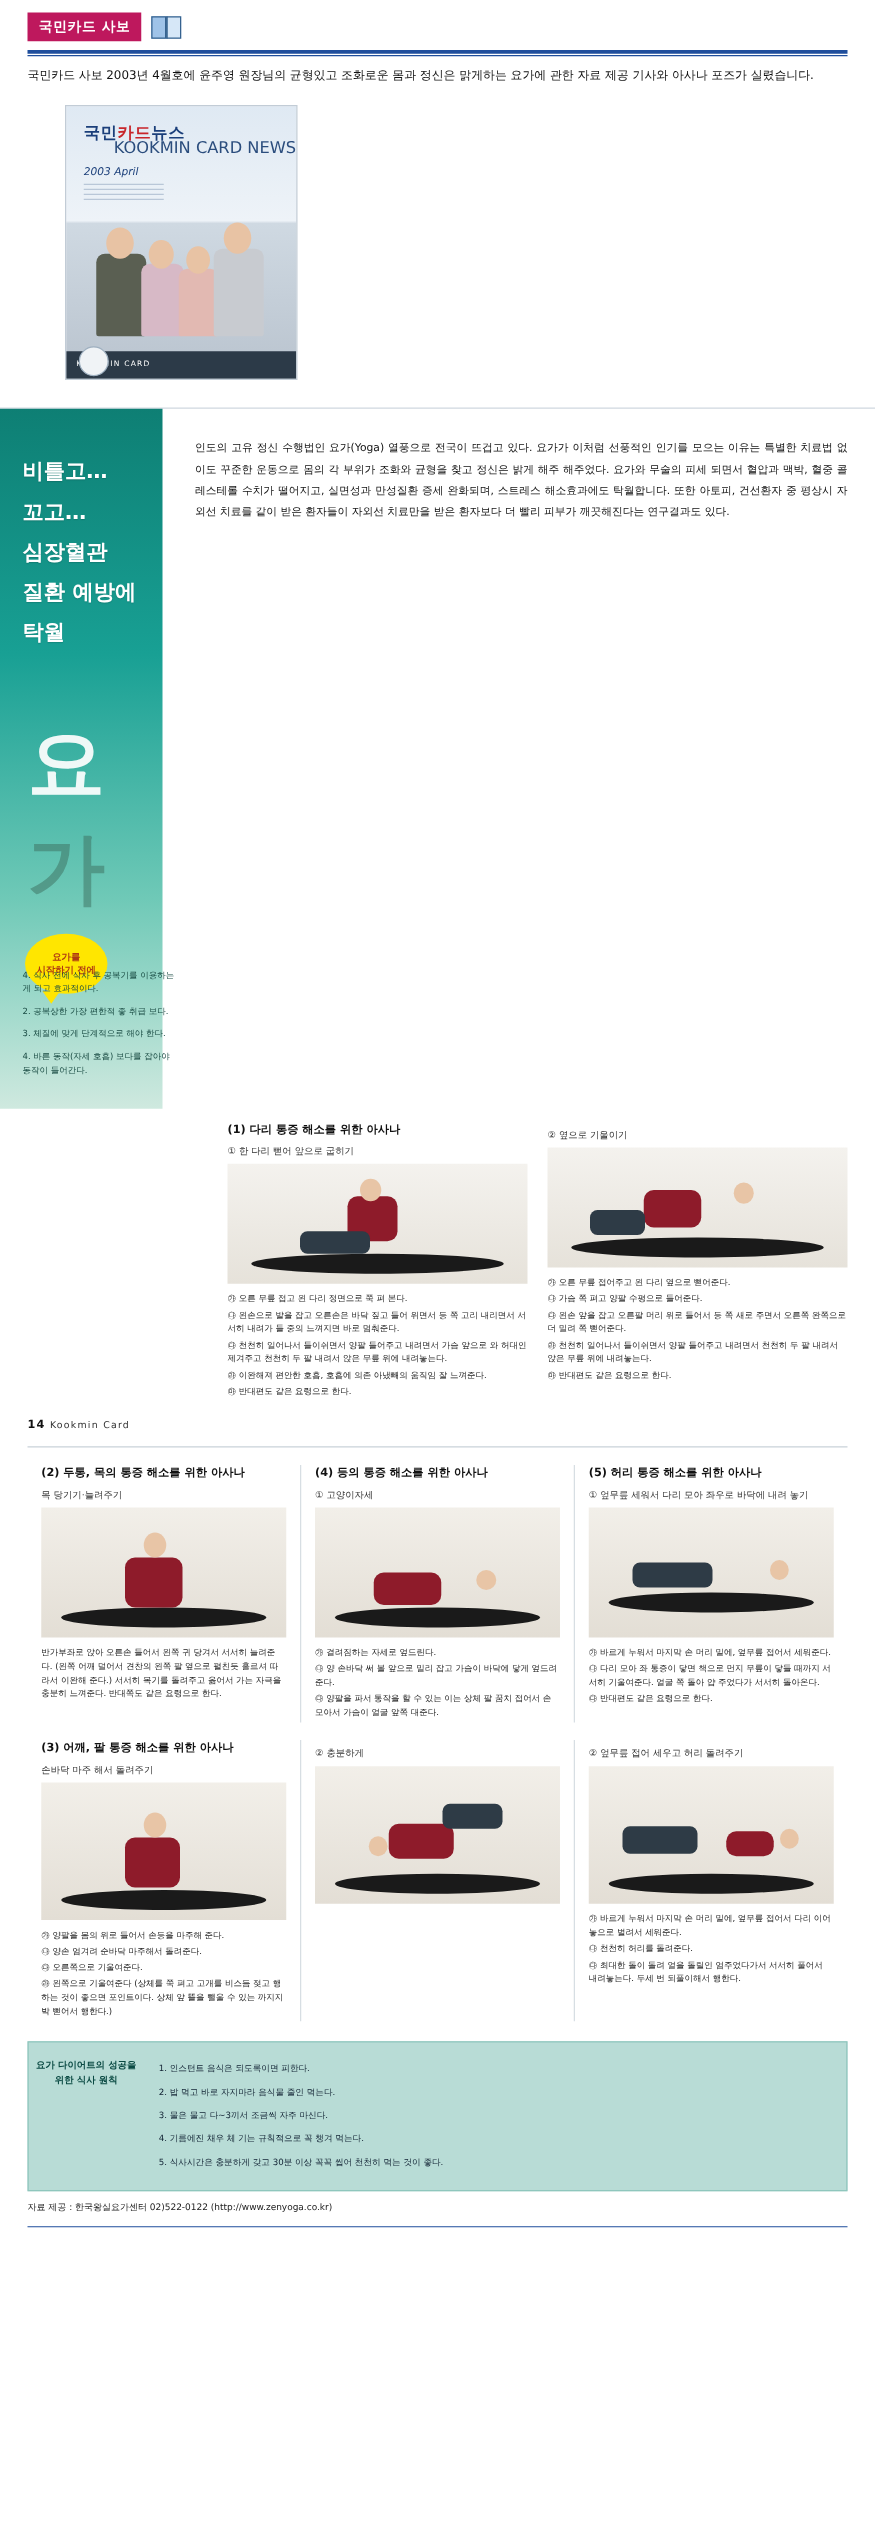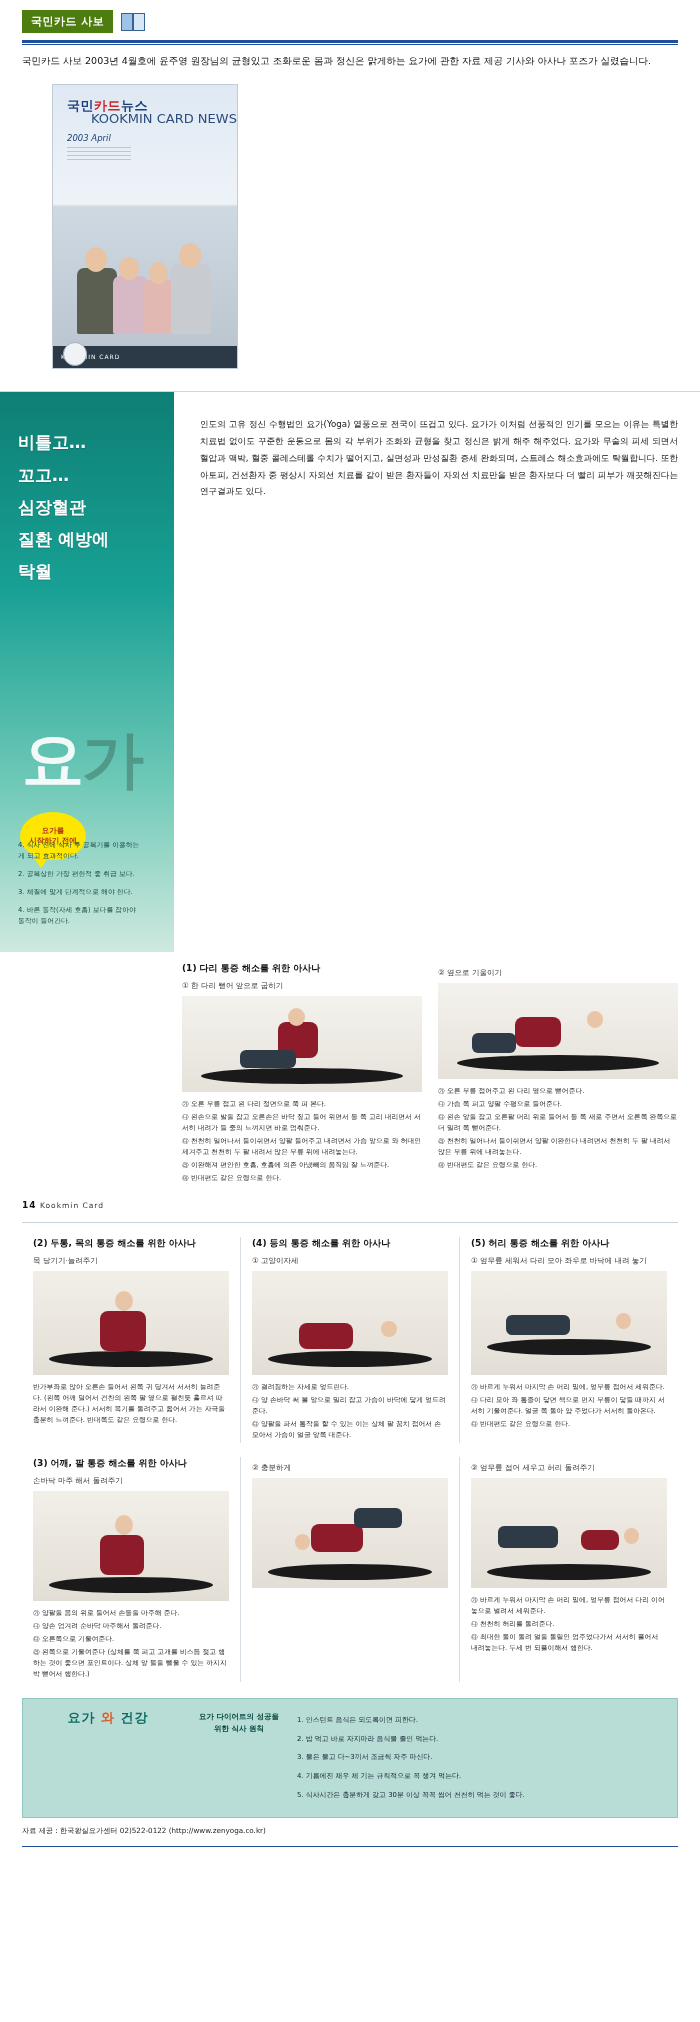--- a/index.html
+++ b/index.html
@@ -15,21 +15,21 @@
   
   .masthead {
     padding:10px 22px 0 22px;
   }
   .masthead-row {
     display:flex;
     align-items:center;
     gap:8px;
   }
   .mast-tag {
-    background:#4d7c0f;
+    background:#be185d;
     color:#fff;
     font-size:11px;
     font-weight:bold;
     padding:4px 9px;
     letter-spacing:0.5px;
   }
   .book-icon { width:26px; height:22px; position:relative; }
   .book-icon .b1 { position:absolute; left:0; top:2px; width:12px; height:18px; background:#9fc3e8; border:1px solid #35628f; }
   .book-icon .b2 { position:absolute; left:12px; top:2px; width:12px; height:18px; background:#d6e7f7; border:1px solid #35628f; }
   .book-icon .sp { position:absolute; left:12px; top:2px; width:1px; height:18px; background:#35628f; }
@@ -43,21 +43,21 @@
     padding:9px 22px 0 22px;
     font-size:9.5px;
     line-height:1.5;
     color:#111;
   }
 
   
   .cover-wrap { padding:16px 0 0 52px; }
   .cover {
     width:186px;
-    height:285px;
+    height:220px;
     background:linear-gradient(#dfe9f3 0%, #eef3f8 42%, #cfd9e2 43%, #b9c3ce 100%);
     border:1px solid #c2ccd6;
     position:relative;
     overflow:hidden;
   }
   .cover-title {
     position:absolute; top:12px; left:14px;
     font-size:13px; font-weight:bold; color:#1b3f7a;
     letter-spacing:0.5px;
   }
@@ -88,21 +88,21 @@
   }
 
   
   .feature {
     margin-top:22px;
     position:relative;
     display:flex;
     border-top:1px solid #cfd8df;
   }
   .feature-left {
-    width:174px;
+    width:130px;
     min-height:560px;
     background:linear-gradient(180deg,#0e7f74 0%, #18a094 35%, #6fc9b7 70%, #cfe9df 100%);
     position:relative;
     padding:34px 0 0 18px;
     color:#ffffff;
   }
   .feature-left .kw {
     font-size:17px;
     font-weight:bold;
     line-height:1.9;
@@ -342,21 +342,21 @@
       <div class="photo">
         <div class="mat"></div>
         <div class="torso" style="left:32%;top:34px;width:46px;height:30px;"></div>
         <div class="skin" style="left:62%;top:28px;width:16px;height:17px;"></div>
         <div class="pants" style="left:14%;top:50px;width:44px;height:20px;"></div>
       </div>
       <div class="steps">
         <p>㉮ 오른 무릎 접어주고 왼 다리 옆으로 뻗어준다.</p>
         <p>㉯ 가슴 쪽 펴고 양팔 수평으로 들어준다.</p>
         <p>㉰ 왼손 앞을 잡고 오른팔 머리 위로 들어서 등 쪽 새로 주면서 오른쪽 완쪽으로 더 밀려 쪽 뻗어준다.</p>
-        <p>㉱ 천천히 일어나서 들이쉬면서 양팔 이완한다 내려면서 천천히 두 팔 내려서 앉은 무릎 위에 내려놓는다.</p>
+        <p>㉱ 천천히 일어나서 들이쉬면서 양팔 들어주고 내려면서 천천히 두 팔 내려서 앉은 무릎 위에 내려놓는다.</p>
         <p>㉲ 반대편도 같은 요령으로 한다.</p>
       </div>
     </div>
   </div>
 
   <div class="pagefoot">
     <b>14</b>
     <span>Kookmin Card</span>
   </div>
   <div class="divider"></div>
@@ -441,27 +441,20 @@
       </div>
       <div class="steps">
         <p>㉮ 바르게 누워서 마지막 손 머리 밑에, 엎무릎 접어서 다리 이어놓으로 벌려서 세워준다.</p>
         <p>㉯ 천천히 허리를 돌려준다.</p>
         <p>㉰ 최대한 돌이 돌려 얼을 돌릴인 엄주었다가서 서서히 풀어서 내려놓는다. 두세 번 되풀이해서 행한다.</p>
       </div>
     </div>
   </div>
 
   <div class="panel">
-    <div class="panel-left">
-      <div class="panel-logo">
-        <span>요가</span>
-        <span class="o">와</span>
-        <span>건강</span>
-      </div>
-    </div>
     <div class="panel-mid">요가 다이어트의 성공을 위한 식사 원칙</div>
     <div class="panel-right">
       <p>1. 인스턴트 음식은 되도록이면 피한다.</p>
       <p>2. 밥 먹고 바로 자지마라 음식물 줄인 먹는다.</p>
       <p>3. 물은 물고 다~3끼서 조금씩 자주 마신다.</p>
       <p>4. 기름에진 채우 체 기는 규칙적으로 꼭 챙겨 먹는다.</p>
       <p>5. 식사시간은 충분하게 갖고 30분 이상 꼭꼭 씹어 천천히 먹는 것이 좋다.</p>
     </div>
   </div>
 

